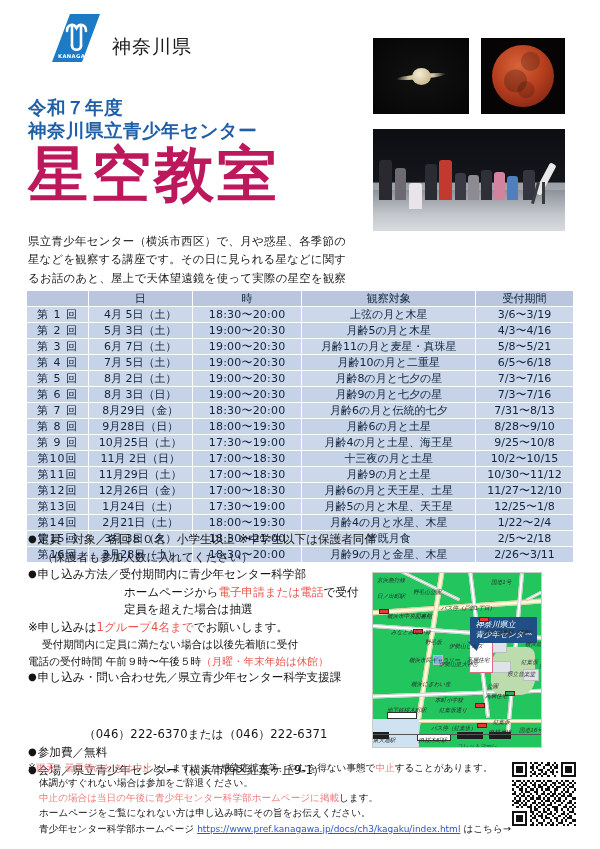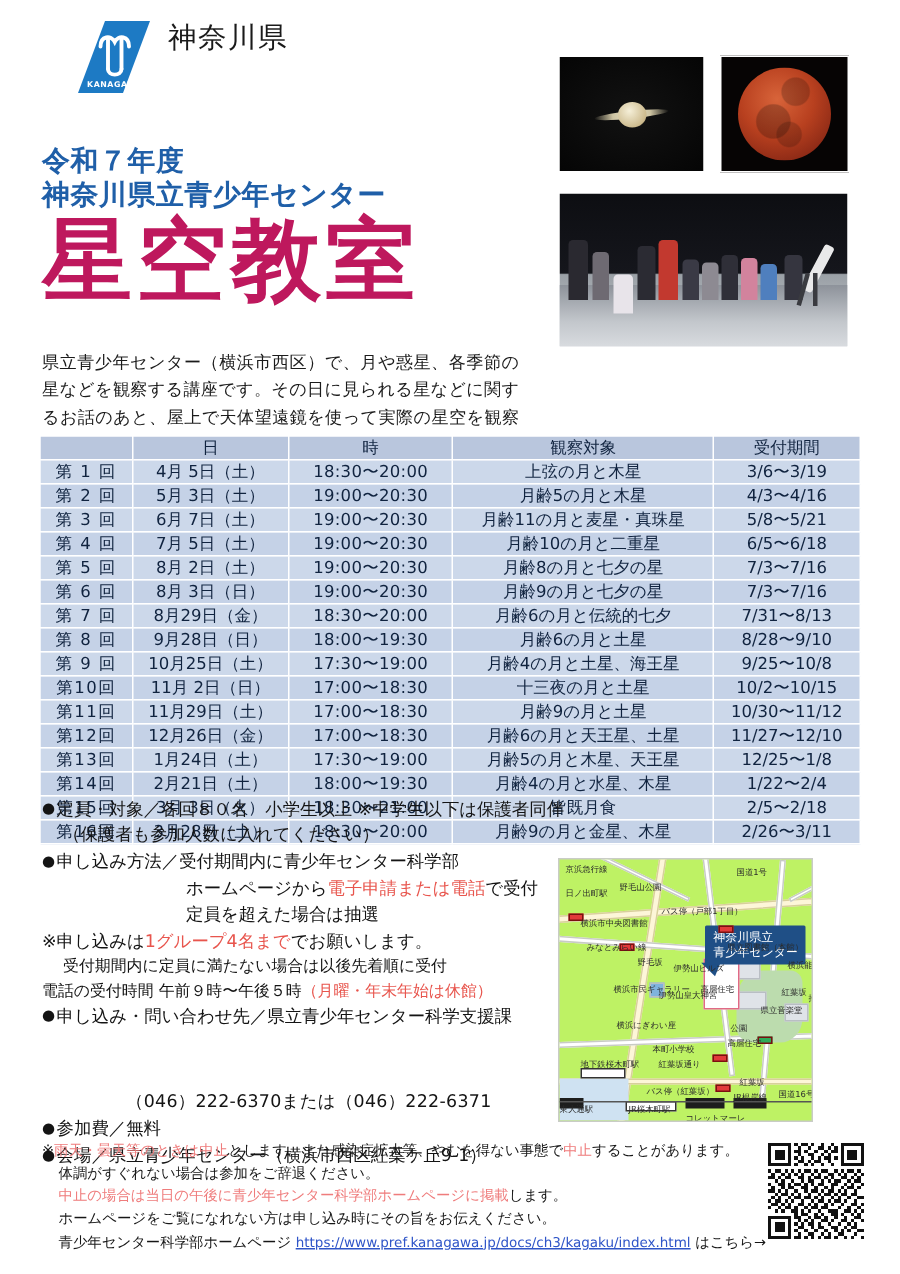--- a/index.html
+++ b/index.html
@@ -8,21 +8,21 @@
     width: 600px; height: 849px;
     background: #ffffff;
     font-family: "DejaVu Sans", "Liberation Sans", sans-serif;
     overflow: hidden;
   }
   .page { position: relative; width: 600px; height: 849px; background: #fff; }
 
   
   .kanagawa-logo-wrap {
     position: absolute; left: 50px; top: 12px;
-    display: flex; align-items: flex-start; gap: 10px;
+    display: flex; align-items: flex-end; gap: 10px;
   }
   .kana-mark {
     position: relative; width: 52px; height: 52px; overflow: hidden;
   }
   .kana-mark svg { display: block; }
   .pref-name {
     font-size: 19px; color: #1a1a1a; letter-spacing: 1px; font-weight: 500;
     padding-bottom: 4px;
   }
 
@@ -135,21 +135,21 @@
   .access-list .al {
     font-size: 9.8px; line-height: 1.48; white-space: nowrap;
   }
   .al-head { padding-left: 54px; }
   .al-item { padding-left: 96px; }
   .dot::before { content: "•"; margin-right: 3px; }
 
   
   .map {
     position: absolute; left: 372px; top: 572px; width: 170px; height: 176px;
-    background: #bef264; border: 1px solid #c9ccc6; overflow: hidden;
+    background: #22c55e; border: 1px solid #c9ccc6; overflow: hidden; font-style: italic;
   }
   .rd { position: absolute; background: #ffffff; border: 1px solid #c8cbc5; }
   .rd-y { background: #fdf6d8; border-color: #d8cf9c; }
   .green-blk {
     position: absolute; right: 6px; top: 74px; width: 44px; height: 48px;
     background: #bcdcae; border-radius: 40% 18% 34% 22%;
   }
   .water {
     position: absolute; left: 0; bottom: 0; width: 46px; height: 28px;
     background: #cfe2f2;

